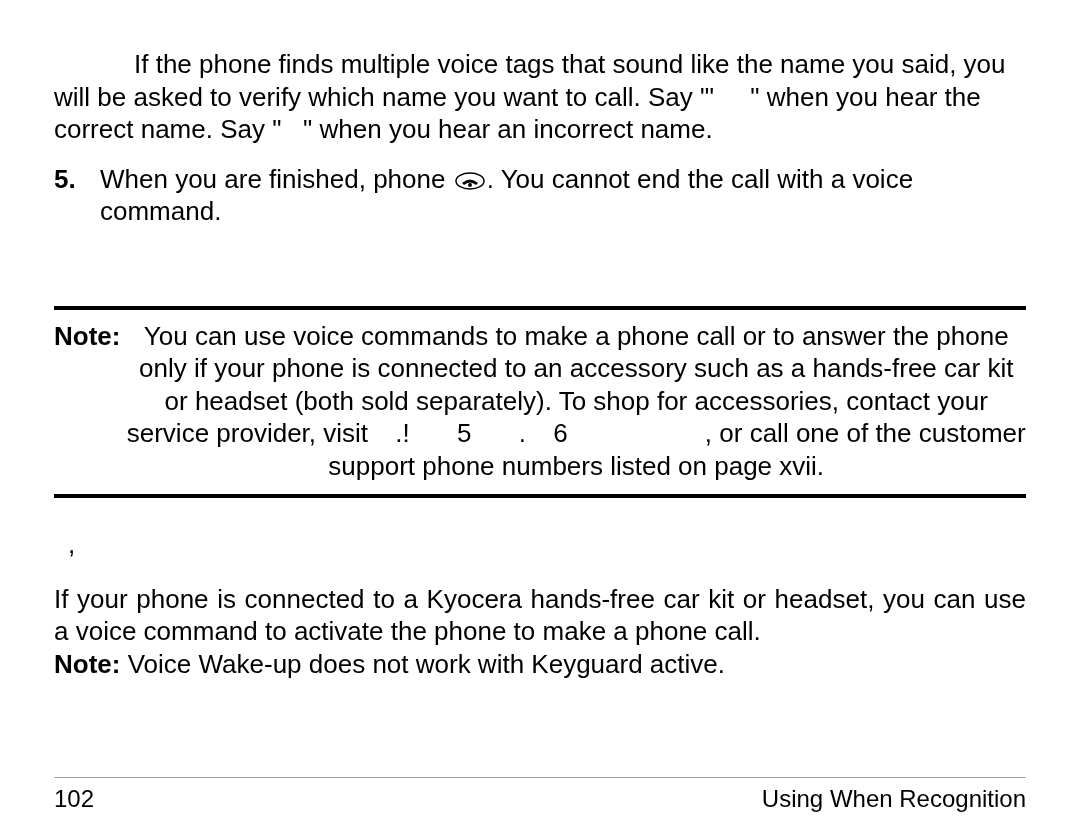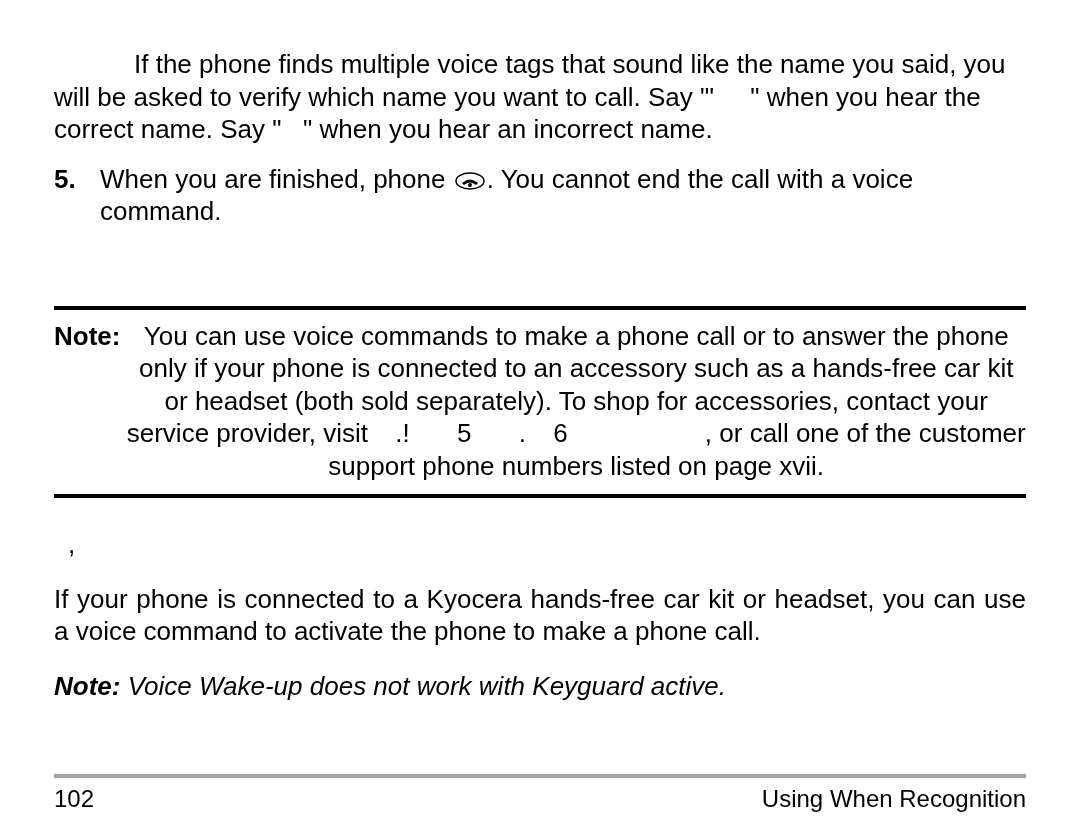--- a/index.html
+++ b/index.html
@@ -65,36 +65,34 @@
     }
     .note-block .note-text .gap1 { display:inline-block; width: 20px; }
     .note-block .note-text .gap2 { display:inline-block; width: 40px; }
     .note-block .note-text .gap3 { display:inline-block; width: 40px; }
     .note-block .note-text .gap4 { display:inline-block; width: 130px; }
     .small-mark {
       margin-left: 14px;
       margin-bottom: 22px;
     }
     .para2 {
-      margin-bottom: 22px;
       text-align: justify;
     }
     .note2 {
       margin-bottom: 20px;
-      font-style: italic;
     }
     .note2 .note-label2 {
       font-weight: bold;
     }
     .footer {
       position: absolute;
       bottom: 20px;
       left: 54px;
       right: 54px;
-      border-top: 4px solid #a3a3a3;
+      border-top: 1px solid #a3a3a3;
       padding-top: 6px;
       display: flex;
       justify-content: space-between;
       font-size: 24px;
     }
   </style>
 </head>
 <body>
 
 <div class="para1">

